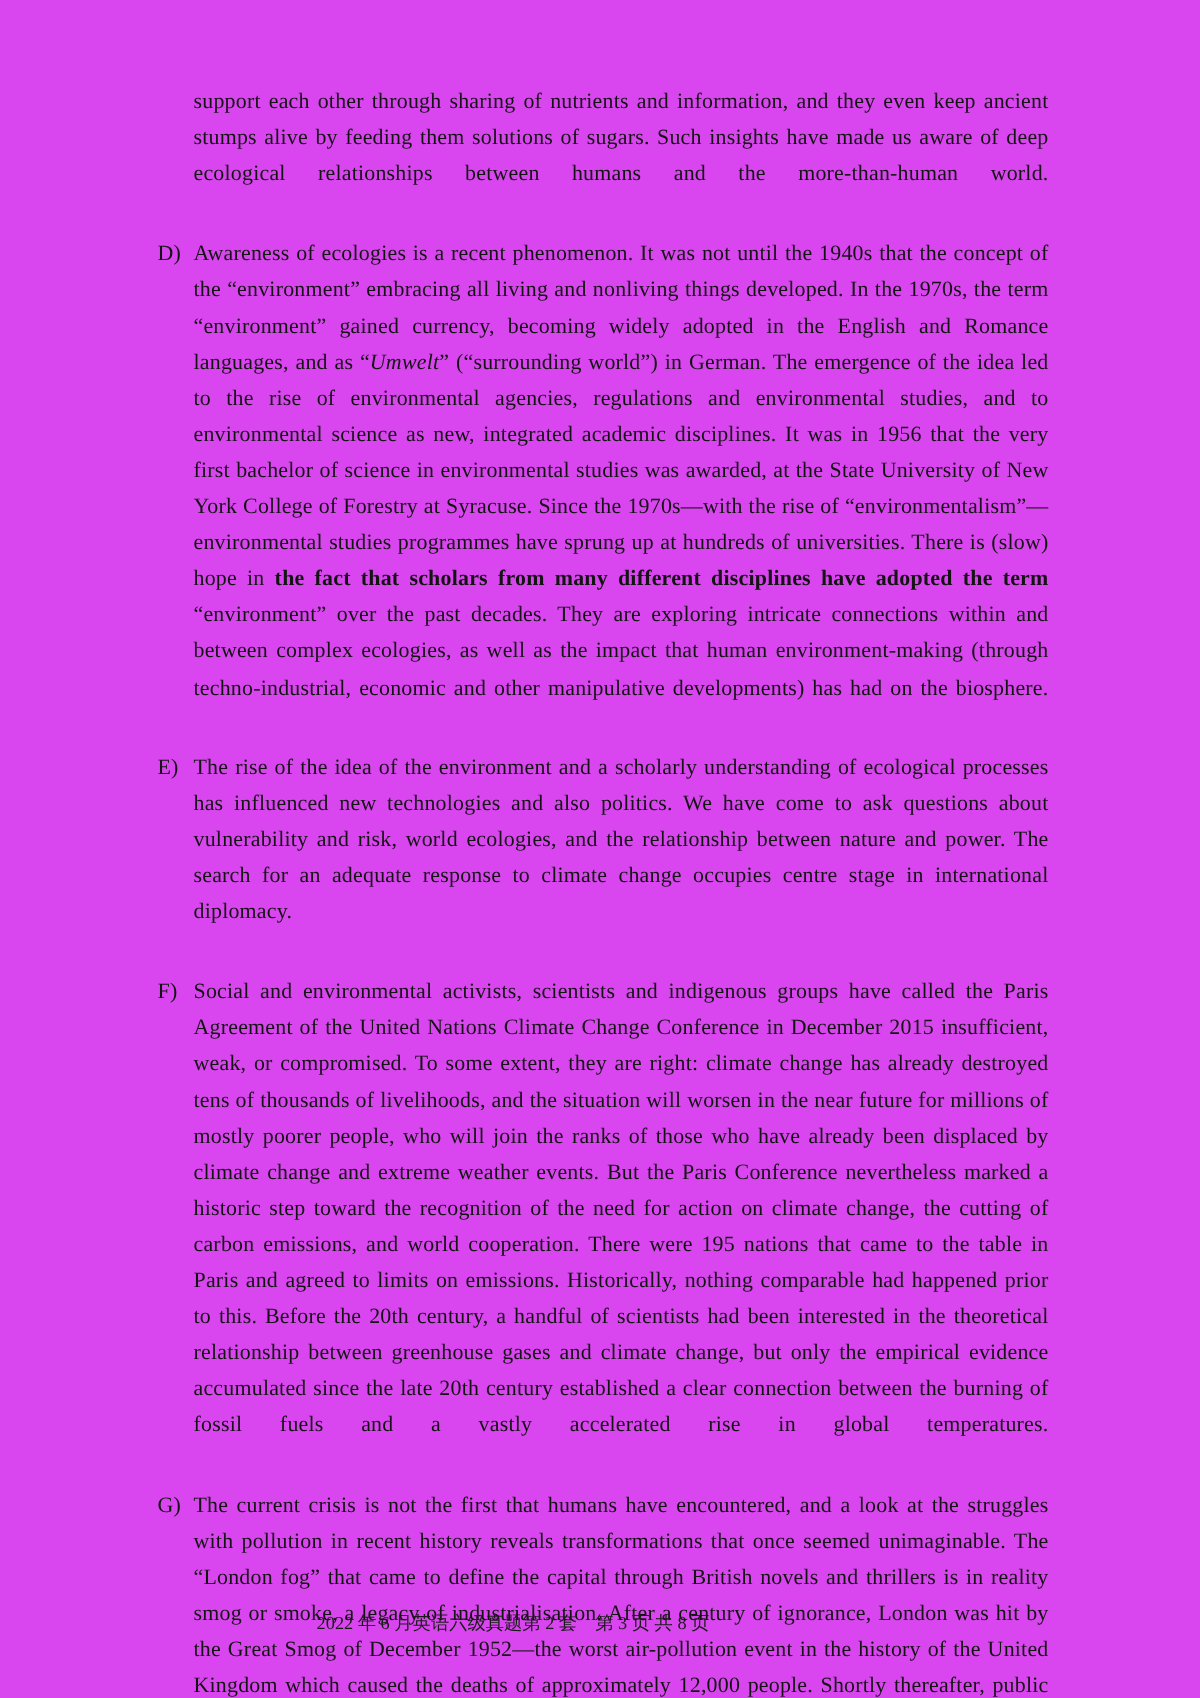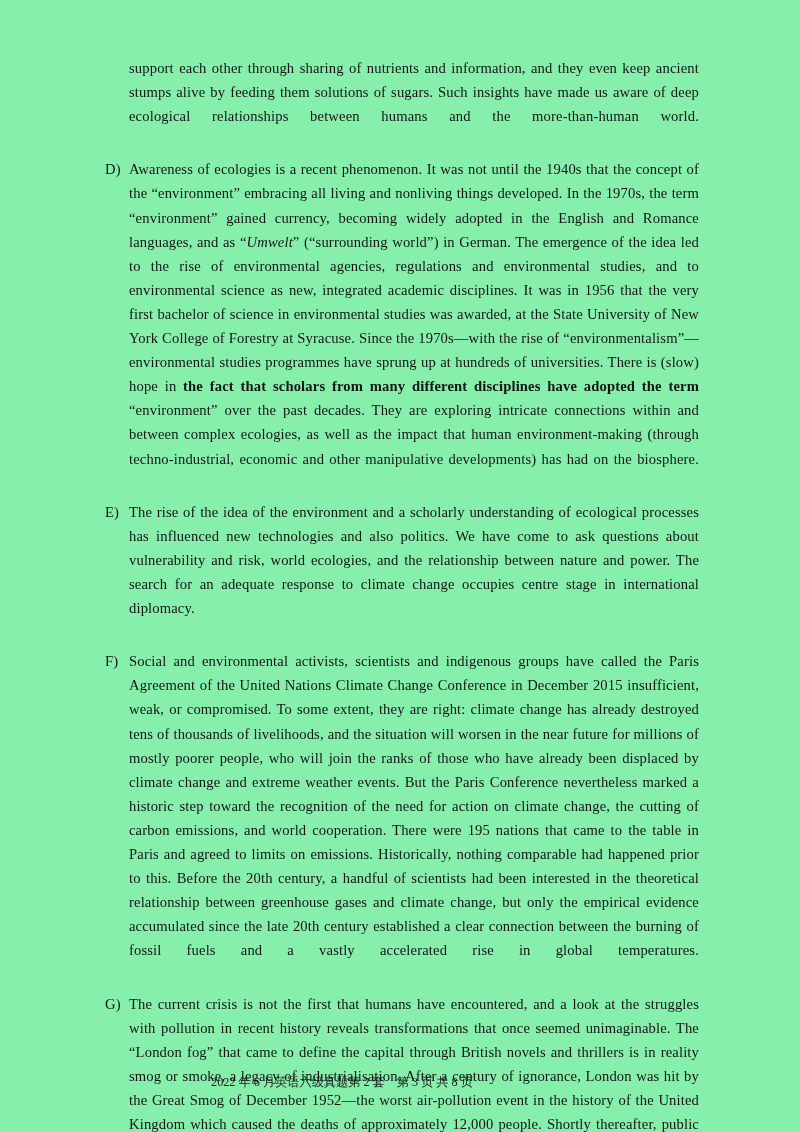--- a/index.html
+++ b/index.html
@@ -15,21 +15,21 @@
     color: #111111;
     overflow: hidden;
   }
 
   .page {
     position: absolute;
     left: 0;
     top: 0;
     width: 800px;
     height: 1132px;
-    background: #86efac;
+    background: #d946ef;
     text-decoration: underline;
   }
 
   .content {
     position: absolute;
     left: 105px;
     top: 56px;
     width: 594px;
   }
 

